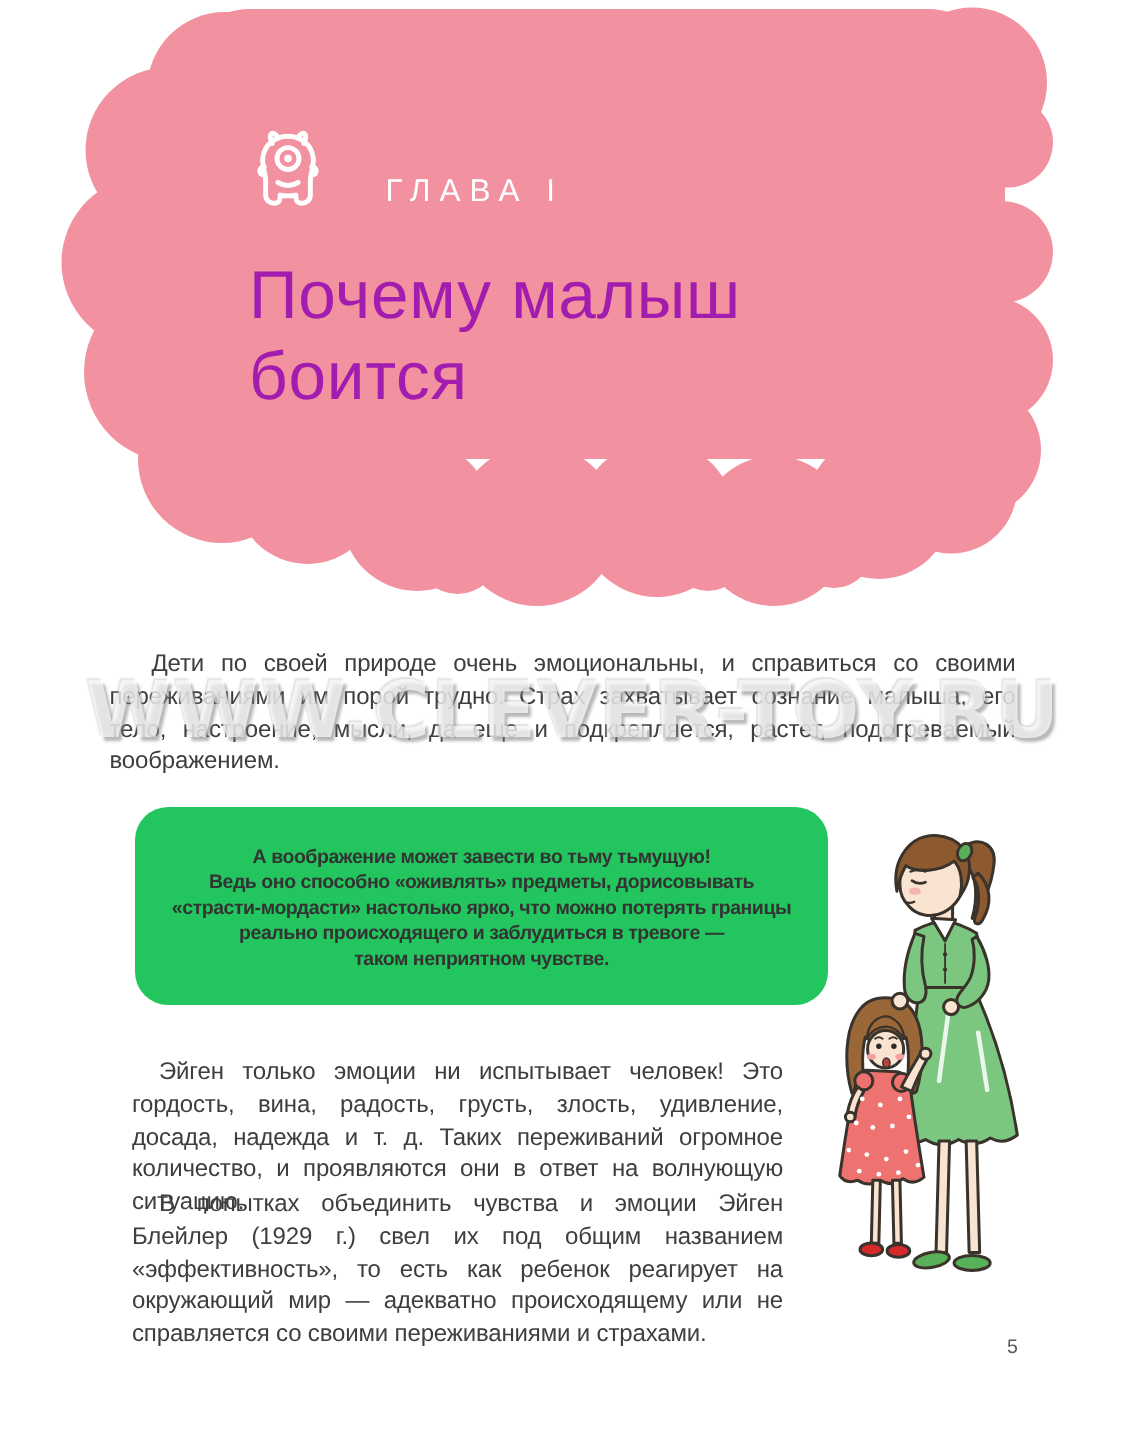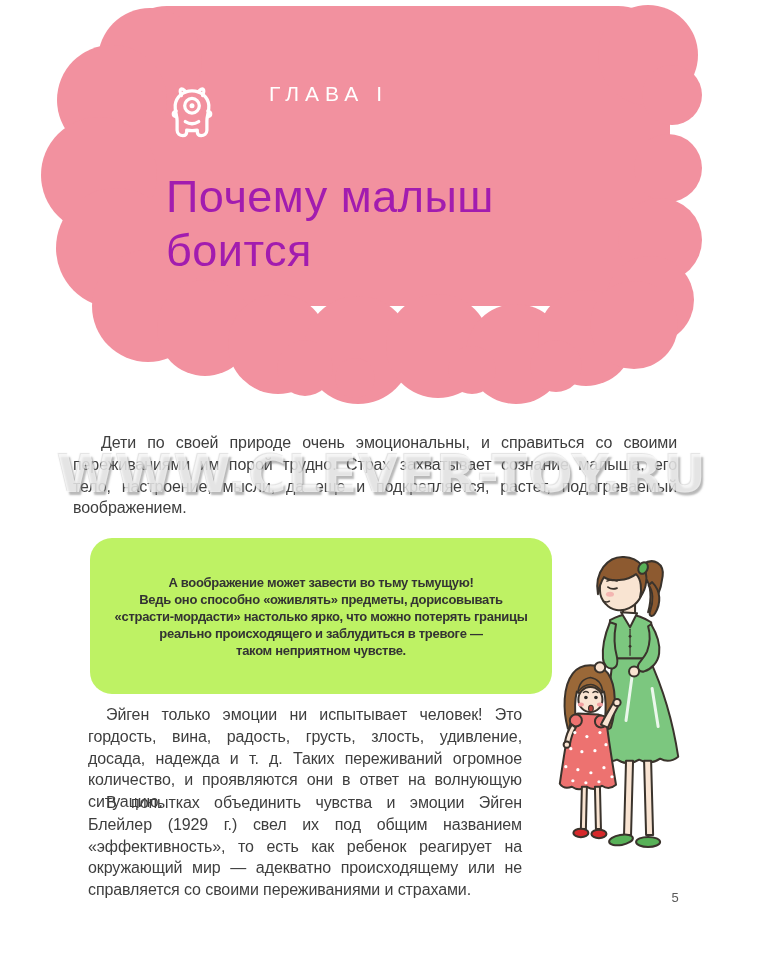--- a/index.html
+++ b/index.html
@@ -6,21 +6,21 @@
   html,body { background:#e9e9e9; }
   .page {
     position:relative; width:764px; height:960px; margin:0 auto;
     background:#ffffff; overflow:hidden;
     font-family:"Liberation Sans", sans-serif;
   }
   
   .blob-svg { position:absolute; left:0; top:0; width:764px; height:410px; }
   .chapter-row {
     position:absolute; left:167px; top:82px;
-    display:flex; align-items:flex-start; gap:52px;
+    display:flex; align-items:flex-end; gap:40px;
   }
   .monster { width:50px; height:58px; }
   .chapter-label {
     color:#ffffff; font-size:21px; letter-spacing:6px;
     font-weight:400; white-space:nowrap;
   }
   .chapter-title {
     position:absolute; left:166px; top:170px;
     color:#a21caf; font-size:45px; line-height:54px; font-weight:300;
     letter-spacing:0.5px; white-space:pre-line;
@@ -37,22 +37,22 @@
   .watermark {
     position:absolute; left:52px; top:444px; width:660px;
     font-family:"DejaVu Sans", sans-serif; font-weight:bold;
     font-size:52px; text-align:center; white-space:nowrap;
     color:rgba(255,255,255,0.68);
     text-shadow: 2px 3px 2px rgba(125,125,125,0.55), -1px -1px 1px rgba(160,160,160,0.30);
     letter-spacing:1px; pointer-events:none;
   }
   
   .callout {
-    position:absolute; left:90px; top:538px; width:462px; height:156px;
-    background:#bef264; border-radius:22px;
+    position:absolute; left:90px; top:538px; width:462px; height:132px;
+    background:#22c55e; border-radius:22px;
     display:flex; align-items:center; justify-content:center;
   }
   .callout-text {
     color:#333333; font-size:13px; line-height:17px; font-weight:bold;
     letter-spacing:-0.3px; text-align:center; white-space:pre-line;
     padding:0 14px;
   }
   
   .illu { position:absolute; left:550px; top:548px; width:134px; height:306px; }
   

